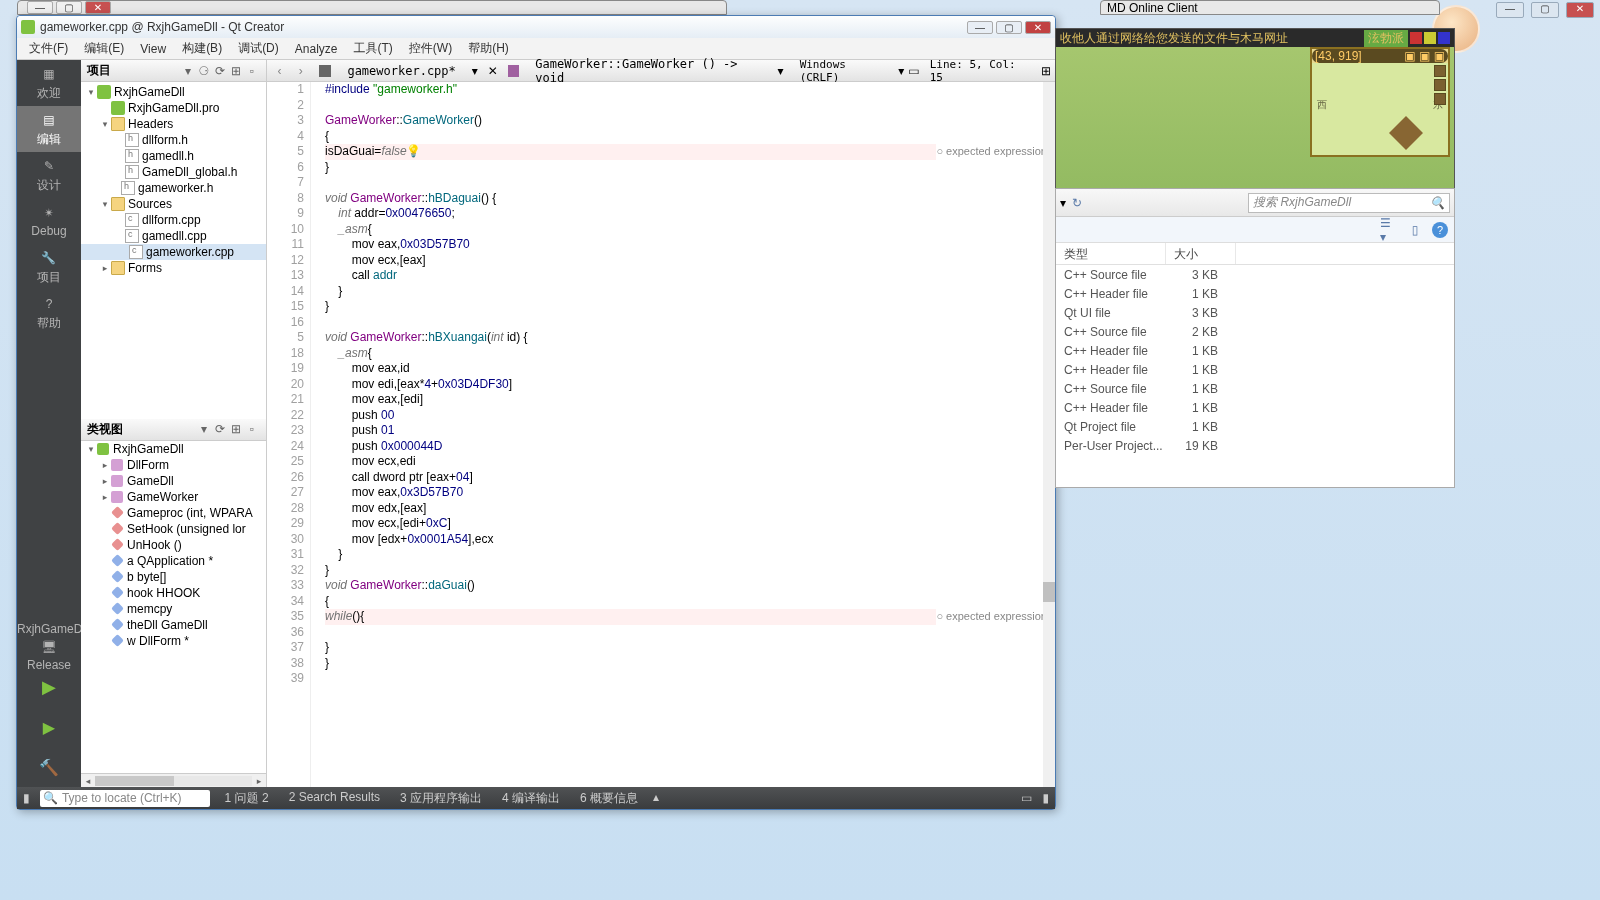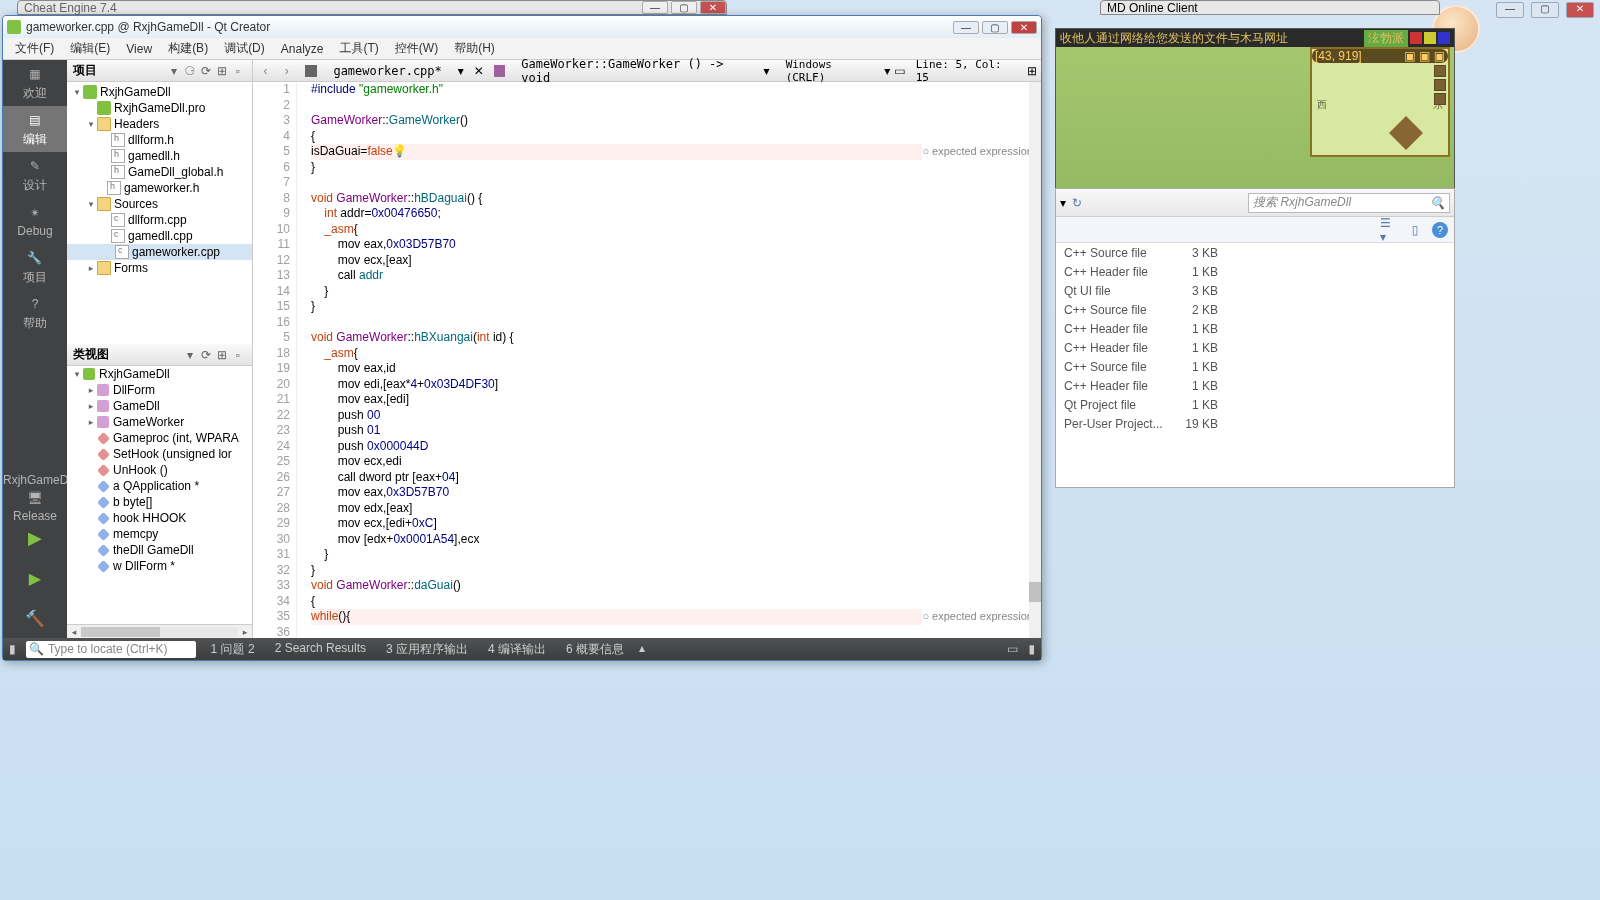--- a/index.html
+++ b/index.html
@@ -8,21 +8,21 @@
 .desktop { position: relative; width: 1600px; height: 900px; background: linear-gradient(180deg, #d6e5f3 0%, #c8dff2 100%); }
 
 
 .cheat-window { position: absolute; left: 17px; top: 0; width: 710px; height: 15px; background: #e8e8e8; border: 1px solid #888; border-radius: 4px 4px 0 0; display: flex; align-items: center; padding-left: 6px; }
 .cheat-window .title { flex: 1; color: #666; }
 .win-btns { display: flex; }
 .win-btn { width: 26px; height: 13px; margin-left: 3px; text-align: center; line-height: 11px; color: #333; background: #f0f0f0; border: 1px solid #aaa; border-radius: 2px; font-size: 10px; }
 .win-btn.close { background: #c75050; color: #fff; }
 
 
-.qtc-window { position: absolute; left: 2px; top: 15px; width: 1040px; height: 646px; background: #fff; border: 1px solid #4b7bb3; border-radius: 4px; box-shadow: 2px 2px 10px rgba(0,0,0,0.3); }
+.qtc-window { position: absolute; left: 16px; top: 15px; width: 1040px; height: 795px; background: #fff; border: 1px solid #4b7bb3; border-radius: 4px; box-shadow: 2px 2px 10px rgba(0,0,0,0.3); }
 .qtc-title { height: 22px; background: linear-gradient(#fdfefe, #e5edf5); display: flex; align-items: center; padding: 0 4px; border-radius: 4px 4px 0 0; }
 .qtc-title-icon { width: 14px; height: 14px; background: #7fc241; border-radius: 2px; margin-right: 5px; }
 .qtc-title-text { flex: 1; color: #333; }
 .qtc-title .win-btns .win-btn { background: #e8eef5; }
 .qtc-title .win-btns .win-btn.close { background: #c14242; color:#fff; }
 
 .qtc-menubar { height: 22px; background: #f3f3f3; display: flex; align-items: center; padding: 0 4px; border-bottom: 1px solid #ccc; }
 .qtc-menubar span { padding: 2px 8px; color: #333; }
 
 .qtc-body { display: flex; height: calc(100% - 44px - 22px); }
@@ -65,21 +65,21 @@
 .editor-toolbar .crumb-icon { width: 12px; height: 12px; background: #666; }
 .editor-toolbar .enc { margin-left: auto; padding: 0 6px; font-family: monospace; font-size: 11px; }
 .editor-toolbar .pos { padding: 0 6px; font-family: monospace; font-size: 11px; }
 
 .editor-content { flex: 1; display: flex; background: #fff; overflow: hidden; position: relative; }
 .gutter { width: 44px; background: #fff; text-align: right; padding-right: 6px; color: #a0a0a0; font-family: Consolas, monospace; font-size: 12px; line-height: 15.5px; border-right: 1px solid #eee; }
 .gutter .ln { height: 15.5px; }
 .fold-col { width: 10px; background: #fff; }
 .code { flex: 1; font-family: Consolas, monospace; font-size: 12px; line-height: 15.5px; white-space: pre; padding-left: 4px; position: relative; }
 .code .line { height: 15.5px; }
-.kw { color: #c2410c; }
+.kw { color: #737373; font-style: italic; }
 .type { color: #800080; }
 .func { color: #00677c; }
 .str { color: #008000; }
 .num { color: #000080; }
 .pp { color: #000080; }
 .err-line { background: #fff0f0; }
 .error-annotation { position: absolute; right: 8px; color: #888; font-size: 11px; background: #fff; }
 .bulb { color: #daa520; }
 
 .qtc-statusbar { height: 22px; background: linear-gradient(#505254, #3a3c3e); display: flex; align-items: center; padding: 0 6px; color: #ccc; gap: 10px; }
@@ -136,21 +136,20 @@
 <div class="desktop">
 
   <div class="topright-btns">
     <div class="win-btn">—</div>
     <div class="win-btn">▢</div>
     <div class="win-btn close">✕</div>
   </div>
   <div class="desk-avatar"></div>
 
   <div class="cheat-window">
-    <span class="title">Cheat Engine 7.4</span>
     <div class="win-btns">
       <div class="win-btn">—</div>
       <div class="win-btn">▢</div>
       <div class="win-btn close">✕</div>
     </div>
   </div>
 
   <div class="game-window">
     <span class="title">MD Online Client</span>
   </div>
@@ -508,20 +507,24 @@
       <div class="exp-search">
         <span>搜索 RxjhGameDll</span>
         <span style="margin-left:auto">🔍</span>
       </div>
     </div>
     <div class="exp-toolbar2">
       <span class="tbicon">☰ ▾</span>
       <span class="tbicon">▯</span>
       <span class="tbicon" style="background:#4a90d9;color:#fff;border-radius:50%;width:16px;height:16px;font-size:11px">?</span>
     </div>
+    <div class="exp-head">
+      <div class="col" style="width:110px">类型</div>
+      <div class="col" style="width:70px">大小</div>
+    </div>
     <div class="exp-rows" id="exp-rows">
         <div class="exp-row">
           <div class="c1">C++ Source file</div>
           <div class="c2">3 KB</div>
         </div>
         <div class="exp-row">
           <div class="c1">C++ Header file</div>
           <div class="c2">1 KB</div>
         </div>
         <div class="exp-row">

